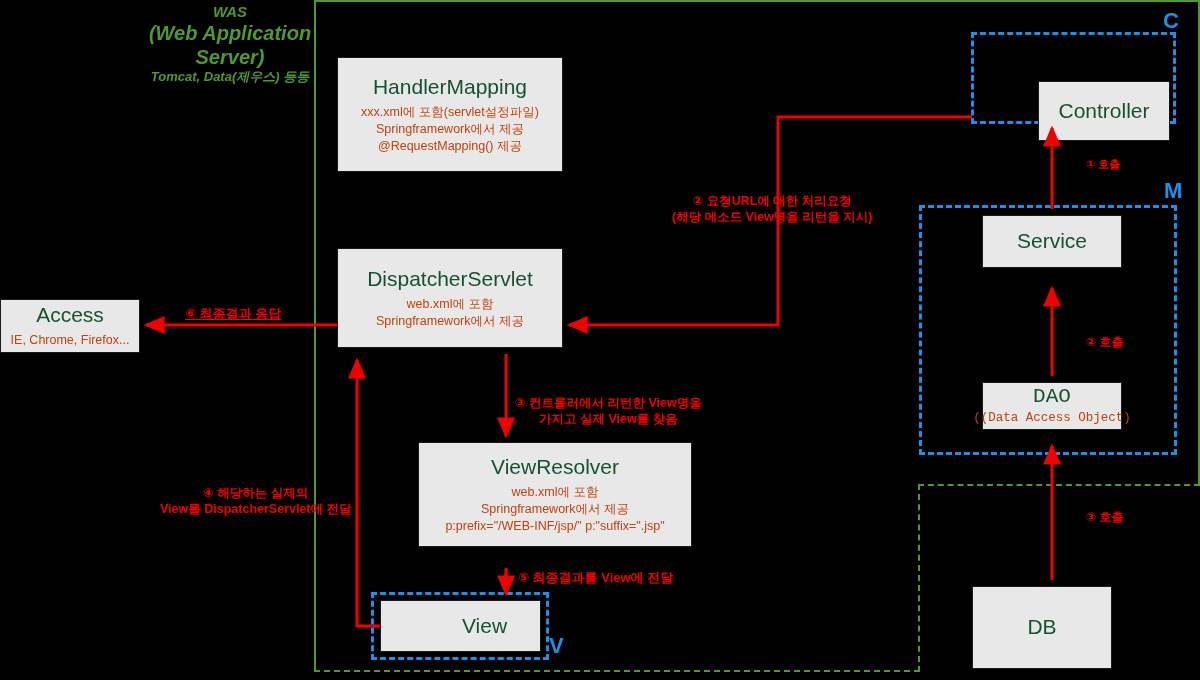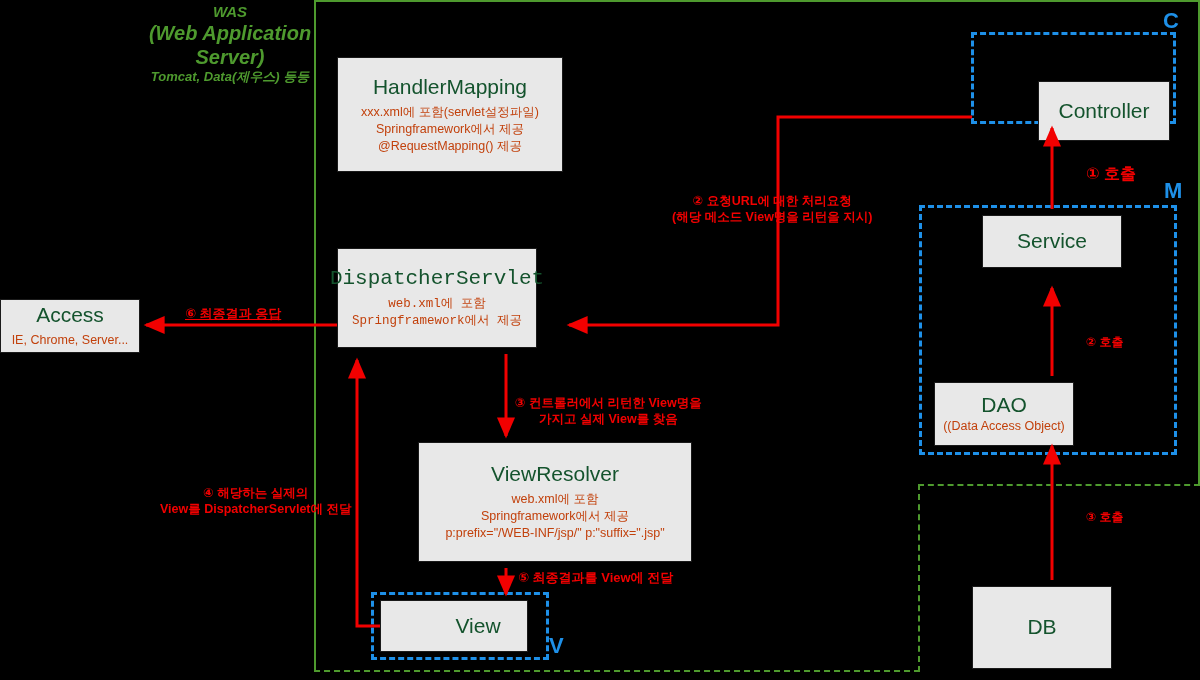--- a/index.html
+++ b/index.html
@@ -47,63 +47,63 @@
   <div class="dashed" style="left:919px;top:205px;width:258px;height:250px;"></div>
   <div class="dashed" style="left:371px;top:592px;width:178px;height:68px;"></div>
 
   <div class="letter" style="left:1163px;top:10px;">C</div>
   <div class="letter" style="left:1164px;top:180px;">M</div>
   <div class="letter" style="left:549px;top:635px;">V</div>
 
   <div class="box" style="left:0px;top:299px;width:140px;height:54px;">
     <div class="title">Access</div>
     <div class="sub">
-      <div>IE, Chrome, Server...</div>
+      <div>IE, Chrome, Firefox...</div>
     </div>
   </div>
 
   <div class="box" style="left:337px;top:57px;width:226px;height:115px;">
     <div class="title">HandlerMapping</div>
     <div class="sub">
       <div>xxx.xml에 포함(servlet설정파일)</div>
       <div>Springframework에서 제공</div>
       <div>@RequestMapping() 제공</div>
     </div>
   </div>
 
-  <div class="box" style="left:337px;top:248px;width:200px;height:100px;font-family:Liberation Mono, monospace;">
+  <div class="box" style="left:337px;top:248px;width:226px;height:100px;">
     <div class="title">DispatcherServlet</div>
     <div class="sub">
       <div>web.xml에 포함</div>
       <div>Springframework에서 제공</div>
     </div>
   </div>
 
-  <div class="box" style="left:418px;top:442px;width:274px;height:120px;">
+  <div class="box" style="left:418px;top:442px;width:274px;height:105px;">
     <div class="title">ViewResolver</div>
     <div class="sub">
       <div>web.xml에 포함</div>
       <div>Springframework에서 제공</div>
       <div>p:prefix="/WEB-INF/jsp/" p:"suffix=".jsp"</div>
     </div>
   </div>
 
-  <div class="box" style="left:380px;top:600px;width:148px;height:52px;padding-left:48px;">
+  <div class="box" style="left:380px;top:600px;width:161px;height:52px;padding-left:48px;">
     <div class="title">View</div>
   </div>
 
   <div class="box" style="left:1038px;top:62px;width:132px;height:60px;margin-top:19px;">
     <div class="title">Controller</div>
   </div>
 
   <div class="box" style="left:982px;top:215px;width:140px;height:53px;">
     <div class="title">Service</div>
   </div>
 
-  <div class="box" style="left:934px;top:382px;width:140px;height:64px;">
+  <div class="box" style="left:982px;top:382px;width:140px;height:48px;font-family:Liberation Mono, monospace;">
     <div class="title">DAO</div>
     <div class="sub" style="margin-top:1px;">
       <div>((Data Access Object)</div>
     </div>
   </div>
 
   <div class="box" style="left:972px;top:586px;width:140px;height:83px;">
     <div class="title">DB</div>
   </div>
 
@@ -147,21 +147,21 @@
 
   <div class="rtext ctr" style="left:160px;top:486px;font-size:12.5px;">
     <div>④ 해당하는 실제의</div>
     <div>View를 DispatcherServlet에 전달</div>
   </div>
 
   <div class="rtext" style="left:518px;top:570px;font-size:13px;">
     <div>⑤ 최종결과를 View에 전달</div>
   </div>
 
-  <div class="rtext" style="left:1086px;top:164px;font-size:16px;">
+  <div class="rtext" style="left:1086px;top:158px;font-size:11px;">
     <div>① 호출</div>
   </div>
   <div class="rtext" style="left:1086px;top:325px;font-size:12px;margin-top:10px;">
     <div>② 호출</div>
   </div>
   <div class="rtext" style="left:1086px;top:510px;font-size:12px;">
     <div>③ 호출</div>
   </div>
 
 </div>

